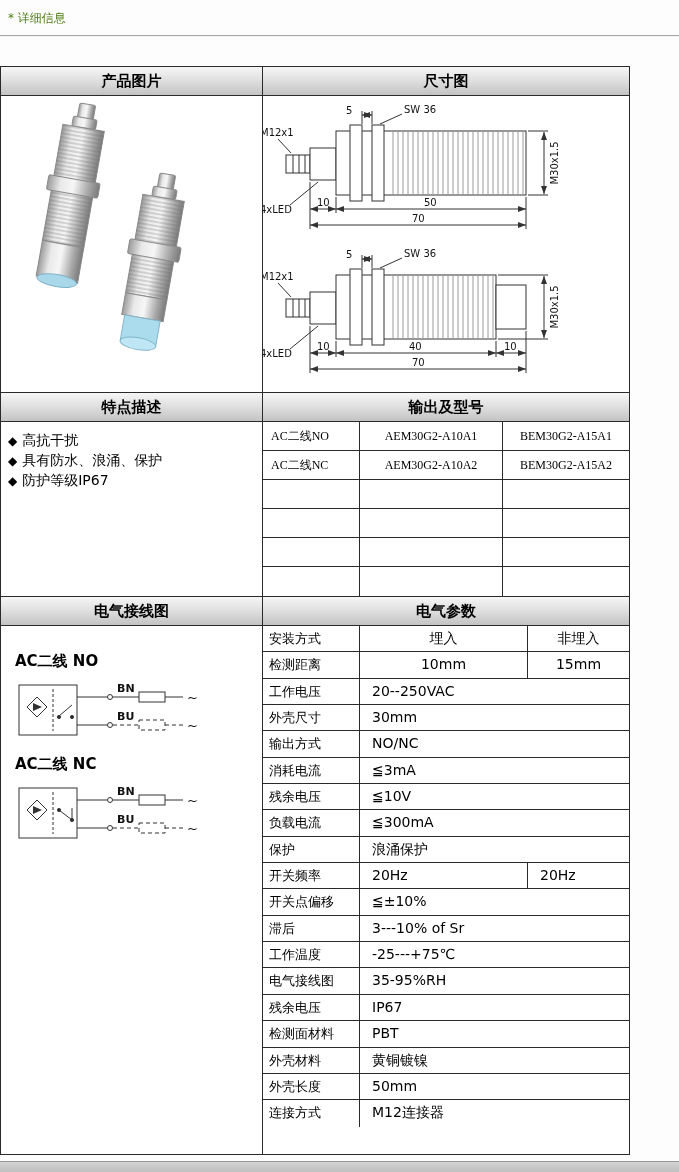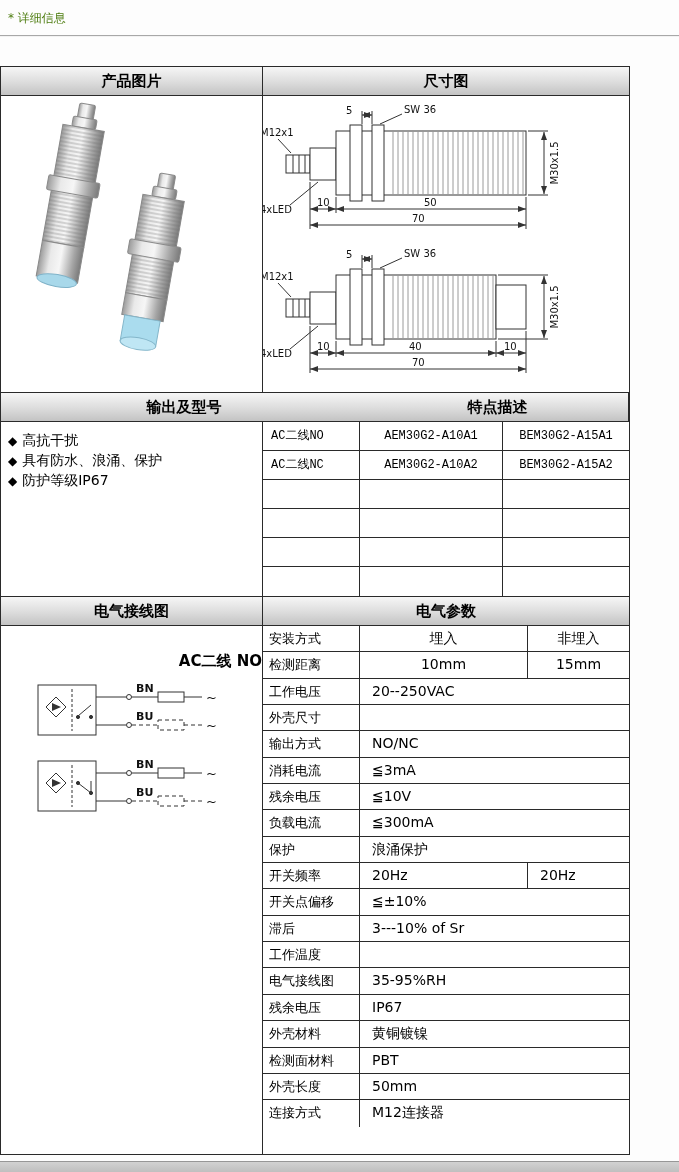--- a/index.html
+++ b/index.html
@@ -34,30 +34,30 @@
   .product-cell { display: flex; align-items: center; justify-content: center; overflow: hidden; }
   .dim-cell { display: flex; flex-direction: column; align-items: center; justify-content: center; gap: 2px; overflow: hidden; }
 
   .row-models .cell { height: 175px; }
   .features-cell { padding: 9px 4px 0 7px; font-size: 14px; }
   .feature-item { display: flex; gap: 5px; line-height: 19px; align-items: baseline; }
   .bullet { font-size: 12px; }
 
   .model-row {
     display: flex; height: 29px; border-bottom: 1px solid #2a2a2a;
-    font-size: 12px; font-family: Liberation Mono, monospace;
+    font-size: 12px; font-family: Liberation Serif, serif;
   }
   .model-row:last-child { border-bottom: none; }
   .model-cell { line-height: 28px; overflow: hidden; white-space: nowrap; }
   .model-cell.c0 { flex: 0 0 97px; border-right: 1px solid #2a2a2a; padding-left: 8px; }
   .model-cell.c1 { flex: 0 0 143px; border-right: 1px solid #2a2a2a; text-align: center; }
   .model-cell.c2 { flex: 1; text-align: center; }
 
   .row-params .cell { height: 528px; }
-  .wiring-cell { padding: 22px 0 0 14px; text-align: right; }
+  .wiring-cell { padding: 22px 0 0 14px; }
   .wiring-title { font-weight: bold; font-size: 15px; margin: 4px 0 4px 0; }
 
   .param-row { display: flex; height: 26.35px; border-bottom: 1px solid #2a2a2a; font-size: 14px; }
   .param-row:last-child { border-bottom: none; }
   .param-label {
     flex: 0 0 97px; border-right: 1px solid #2a2a2a;
     padding-left: 6px; line-height: 25px; font-size: 13px;
     overflow: hidden; white-space: nowrap;
   }
   .param-value { line-height: 25px; padding-left: 12px; overflow: hidden; white-space: nowrap; }
@@ -217,22 +217,22 @@
         <text x="302" y="62" font-size="10" text-anchor="middle" transform="rotate(-90 302 62)">M30x1.5</text>
         <text x="61" y="105" font-size="10">10</text>
         <text x="153" y="105" font-size="10">40</text>
         <text x="248" y="105" font-size="10">10</text>
         <text x="156" y="121" font-size="10">70</text>
       </svg>
     </div>
   </div>
 
   <div class="trow">
+    <div class="cell left header-cell">特点描述</div>
     <div class="cell right header-cell">输出及型号</div>
-    <div class="cell left header-cell">特点描述</div>
   </div>
 
   <div class="trow row-models">
     <div class="cell left features-cell">
         <div class="feature-item">
           <span class="bullet">◆</span>
           <span>高抗干扰</span>
         </div>
         <div class="feature-item">
           <span class="bullet">◆</span>
@@ -304,20 +304,21 @@
           <line x1="98" y1="50" x2="124" y2="50" stroke-dasharray="4,3"></line>
           <rect x="124" y="45" width="26" height="10" stroke-dasharray="4,3"></rect>
           <line x1="150" y1="50" x2="168" y2="50" stroke-dasharray="4,3"></line>
         </g>
         <text x="102" y="17" font-size="11" font-weight="bold">BN</text>
         <text x="172" y="27" font-size="13">~</text>
         <text x="102" y="45" font-size="11" font-weight="bold">BU</text>
         <text x="172" y="55" font-size="13">~</text>
       </svg>
 
+      <div class="wiring-title">AC二线 NC</div>
       <svg width="228" height="72" viewBox="0 0 228 72">
         <g stroke="#333" stroke-width="1" fill="none">
           <rect x="4" y="10" width="58" height="50"></rect>
           <polygon points="22,22 32,32 22,42 12,32"></polygon>
           <polygon points="18,28 27,32 18,36" fill="#333" stroke="none"></polygon>
           <line x1="38" y1="14" x2="38" y2="56" stroke-dasharray="3,2"></line>
           <line x1="44" y1="32" x2="57" y2="42"></line>
           <line x1="57" y1="30" x2="57" y2="42"></line>
           <circle cx="44" cy="32" r="1.6" fill="#333"></circle>
             <circle cx="57" cy="42" r="1.6" fill="#333"></circle>
@@ -349,20 +350,21 @@
           <div class="param-label">检测距离</div>
           <div class="param-value split1 center">10mm</div>
           <div class="param-value split2 center">15mm</div>
         </div>
         <div class="param-row">
           <div class="param-label">工作电压</div>
           <div class="param-value full">20--250VAC</div>
         </div>
         <div class="param-row">
           <div class="param-label">外壳尺寸</div>
+          <div class="param-value full">30mm</div>
         </div>
         <div class="param-row">
           <div class="param-label">输出方式</div>
           <div class="param-value full">NO/NC</div>
         </div>
         <div class="param-row">
           <div class="param-label">消耗电流</div>
           <div class="param-value full">≦3mA</div>
         </div>
         <div class="param-row">
@@ -385,38 +387,39 @@
         <div class="param-row">
           <div class="param-label">开关点偏移</div>
           <div class="param-value full">≦±10%</div>
         </div>
         <div class="param-row">
           <div class="param-label">滞后</div>
           <div class="param-value full">3---10% of Sr</div>
         </div>
         <div class="param-row">
           <div class="param-label">工作温度</div>
+          <div class="param-value full">-25---+75℃</div>
         </div>
         <div class="param-row">
           <div class="param-label">电气接线图</div>
           <div class="param-value full">35-95%RH</div>
         </div>
         <div class="param-row">
           <div class="param-label">残余电压</div>
           <div class="param-value full">IP67</div>
         </div>
         <div class="param-row">
+          <div class="param-label">检测面材料</div>
+          <div class="param-value full">PBT</div>
+        </div>
+        <div class="param-row">
           <div class="param-label">外壳材料</div>
           <div class="param-value full">黄铜镀镍</div>
         </div>
         <div class="param-row">
-          <div class="param-label">检测面材料</div>
-          <div class="param-value full">PBT</div>
-        </div>
-        <div class="param-row">
           <div class="param-label">外壳长度</div>
           <div class="param-value full">50mm</div>
         </div>
         <div class="param-row">
           <div class="param-label">连接方式</div>
           <div class="param-value full">M12连接器</div>
         </div>
       </div>
   </div>
 </div>

